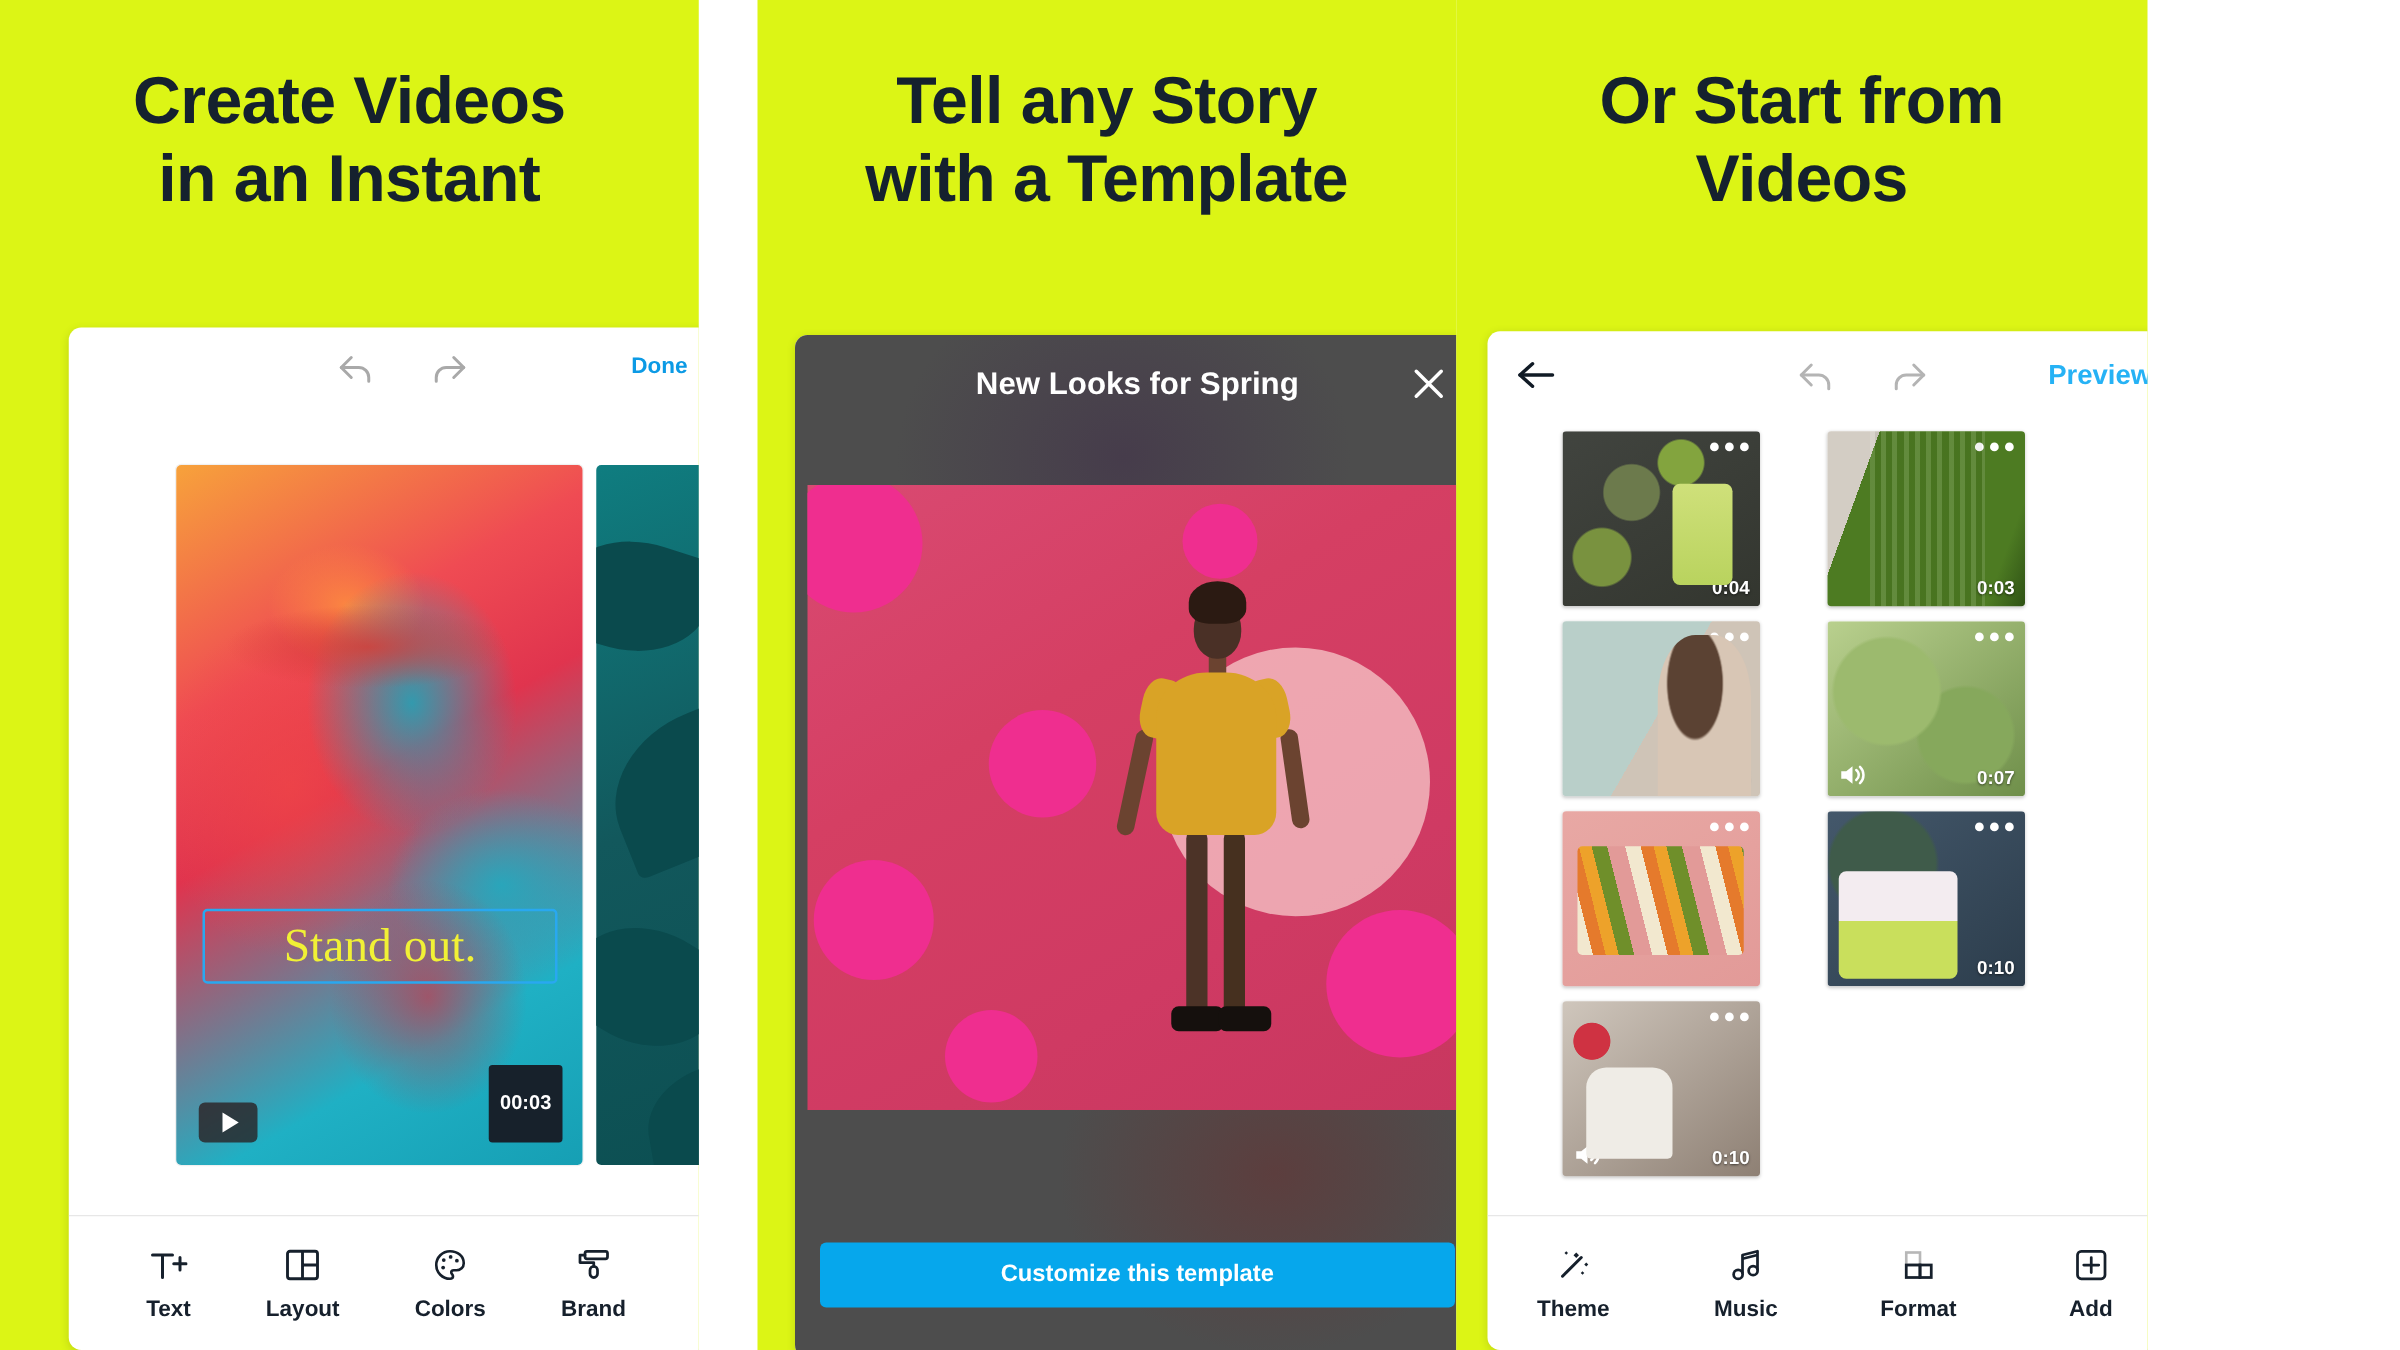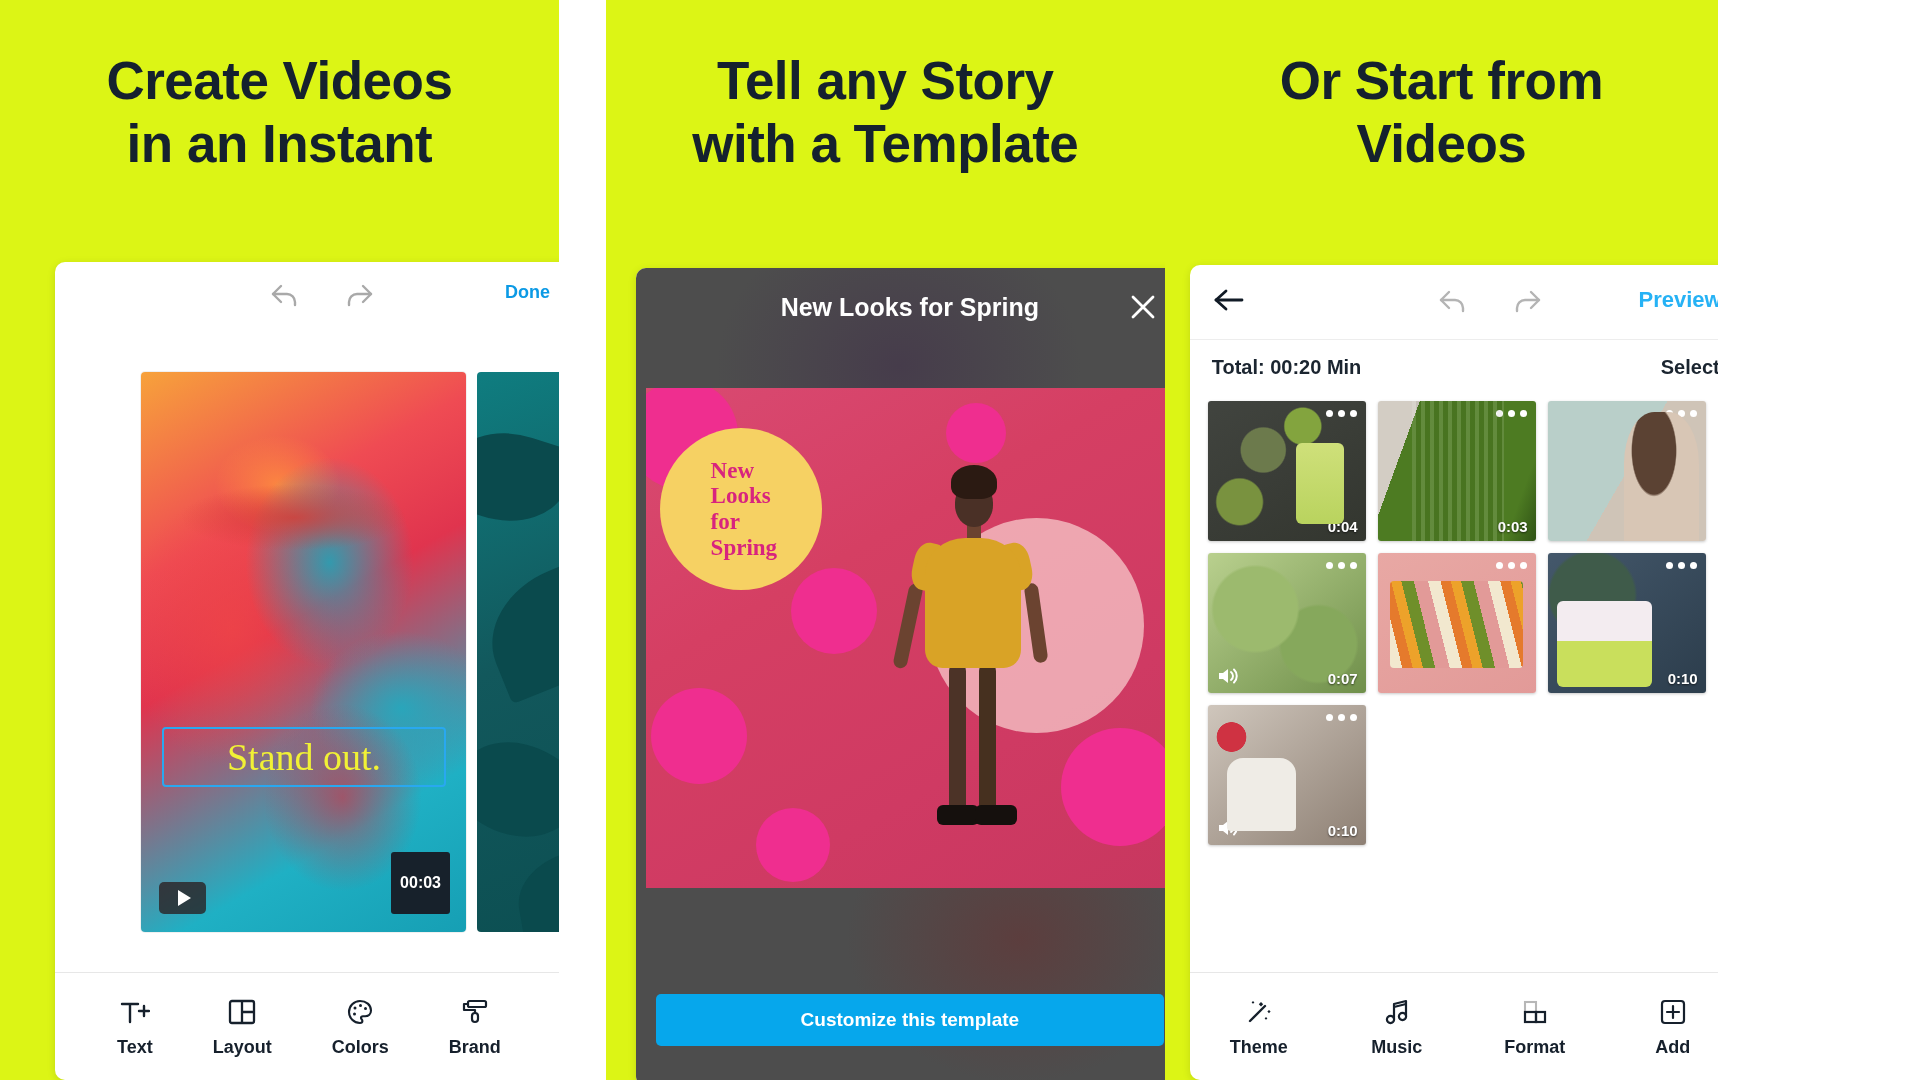--- a/index.html
+++ b/index.html
@@ -255,20 +255,21 @@
   .clip-grid {
     padding: 6px 18px 0 18px;
     display:flex; flex-wrap:wrap; gap: 12px;
   }
   .clip {
     position:relative;
     width: 158px; height: 140px;
     border-radius: 3px;
     overflow:hidden;
     box-shadow: 0 1px 3px rgba(0,0,0,.22);
+    margin-left: 42px;
   }
   .clip .dots {
     position:absolute; right:9px; top:9px;
     display:flex; gap:5px;
   }
   .clip .dots i { width:7px; height:7px; border-radius:50%; background:#fff; display:block; }
   .clip .cdur {
     position:absolute; right:8px; bottom:6px;
     color:#fff; font-size:15px; font-weight:700;
     text-shadow: 0 1px 2px rgba(0,0,0,.6);
@@ -447,28 +448,20 @@
           <span class="m-shoeL"></span>
           <span class="m-shoeR"></span>
           <span class="m-neck"></span>
           <span class="m-sleeveL"></span>
           <span class="m-sleeveR"></span>
           <span class="m-dress"></span>
           <span class="m-head"></span>
           <span class="m-hair"></span>
         </div>
 
-        <div class="tc-circle">
-          <div class="ctext">
-            <div>New</div>
-            <div>Looks</div>
-            <div>for</div>
-            <div>Spring</div>
-          </div>
-        </div>
       </div>
 
       <button class="cust-btn">Customize this template</button>
     </div>
   </section>
 
   <section class="panel panel-3">
     <h1 class="headline">
       <span class="ln">Or Start from</span>
       <span class="ln">Videos</span>
@@ -492,24 +485,20 @@
           <span class="arr">
             <svg viewBox="0 0 34 26">
                 <path d="M20 3 L28 11 L20 19" fill="none" stroke="#b4b4b4" stroke-width="2.4" stroke-linecap="round" stroke-linejoin="round"></path>
                 <path d="M28 11 H14 a8 8 0 0 0 -8 8 v3" fill="none" stroke="#b4b4b4" stroke-width="2.4" stroke-linecap="round"></path>
               </svg>
           </span>
         </div>
         <span class="preview">Preview</span>
       </div>
 
-      <div class="p3-subbar">
-        <span>Total: 00:20 Min</span>
-        <span>Select</span>
-      </div>
 
       <div class="clip-grid">
 
         <div class="clip th1">
           <span class="dots">
               <i></i>
               <i></i>
               <i></i>
             </span>
           <span class="cdur">0:04</span>

